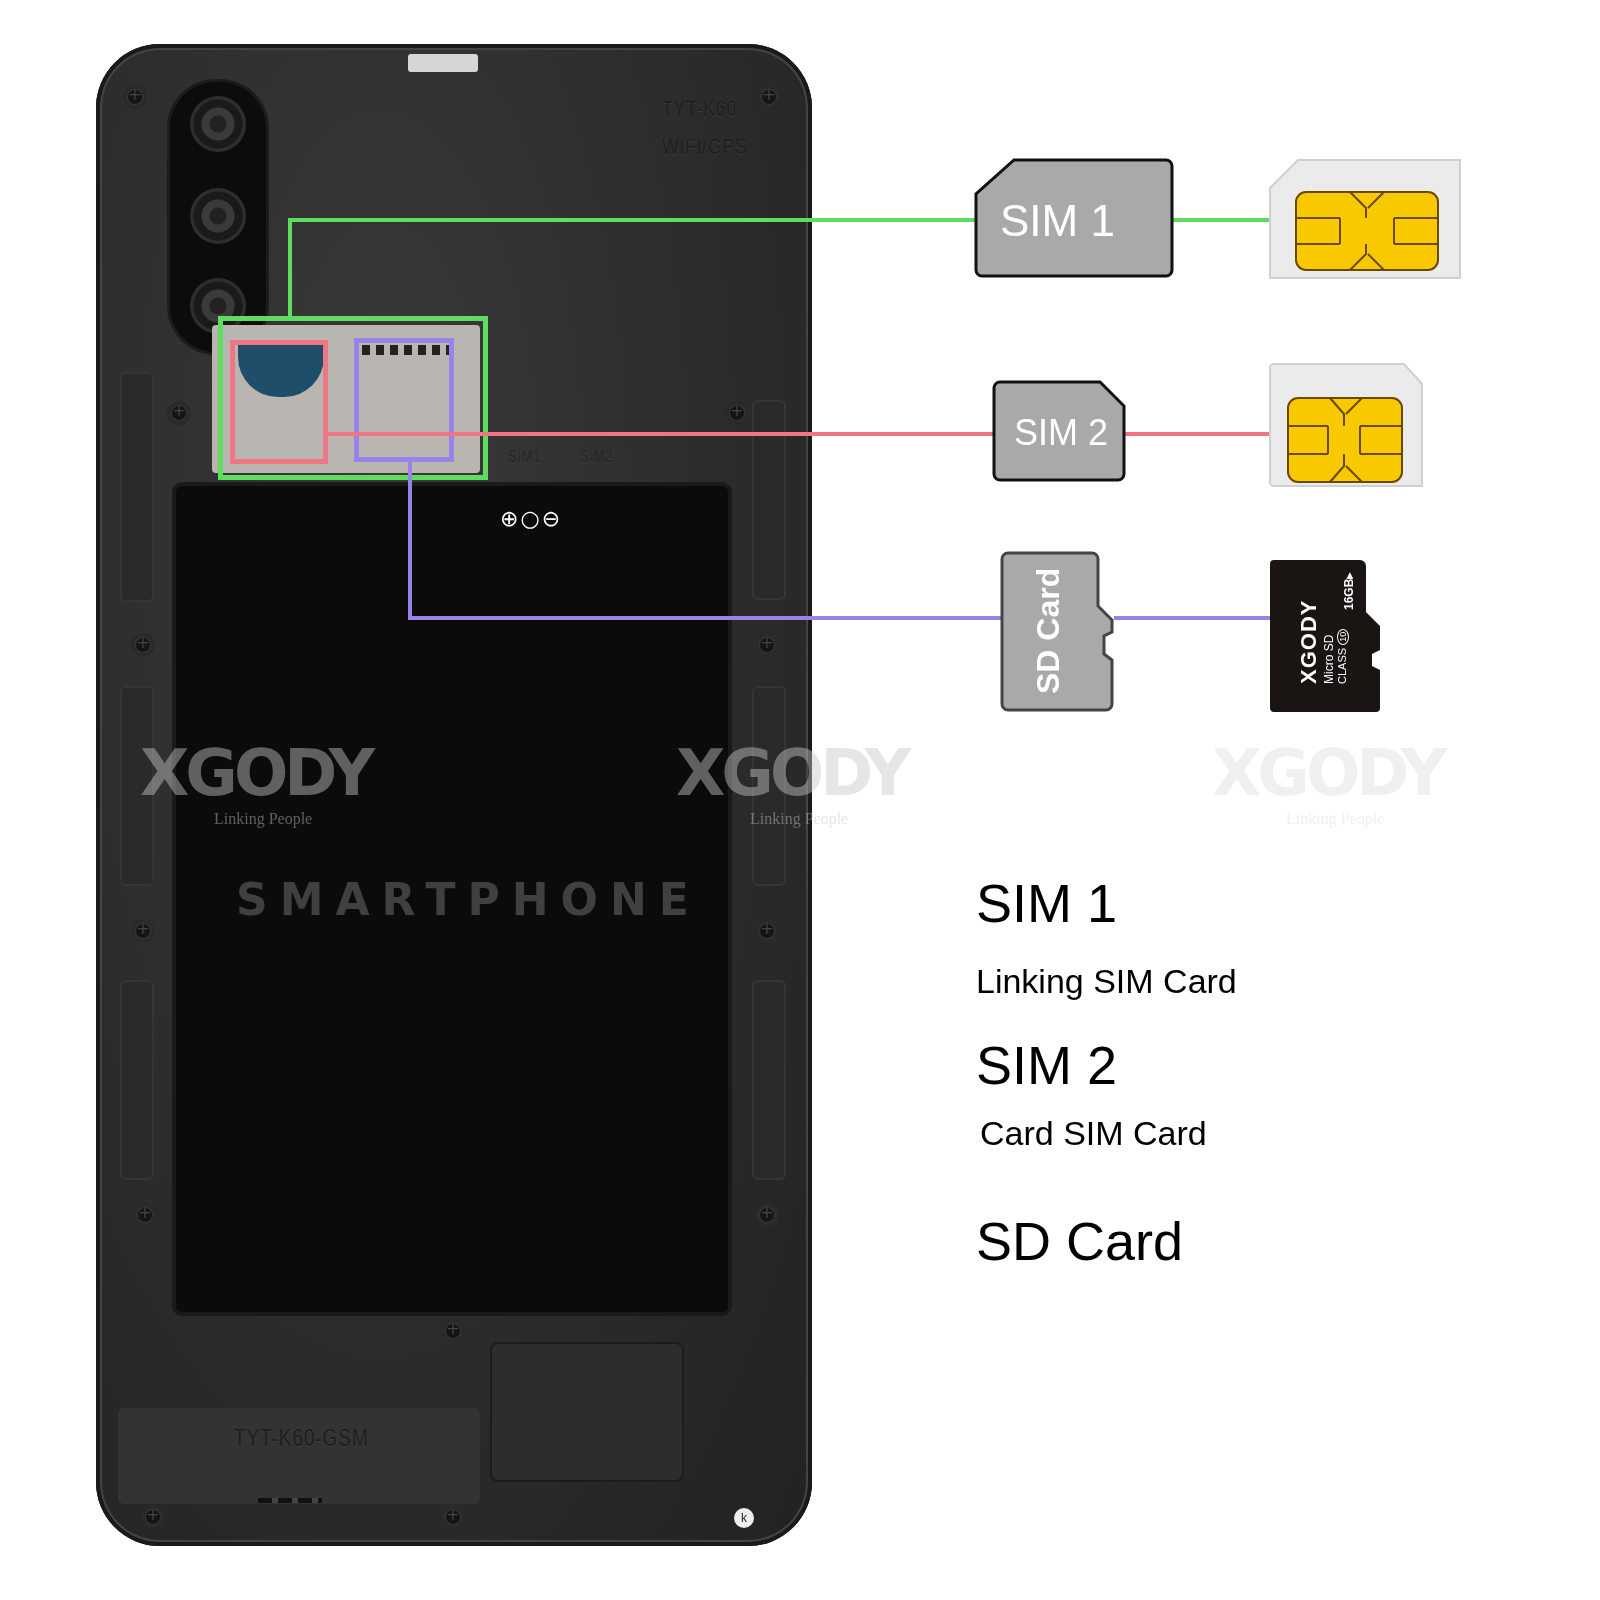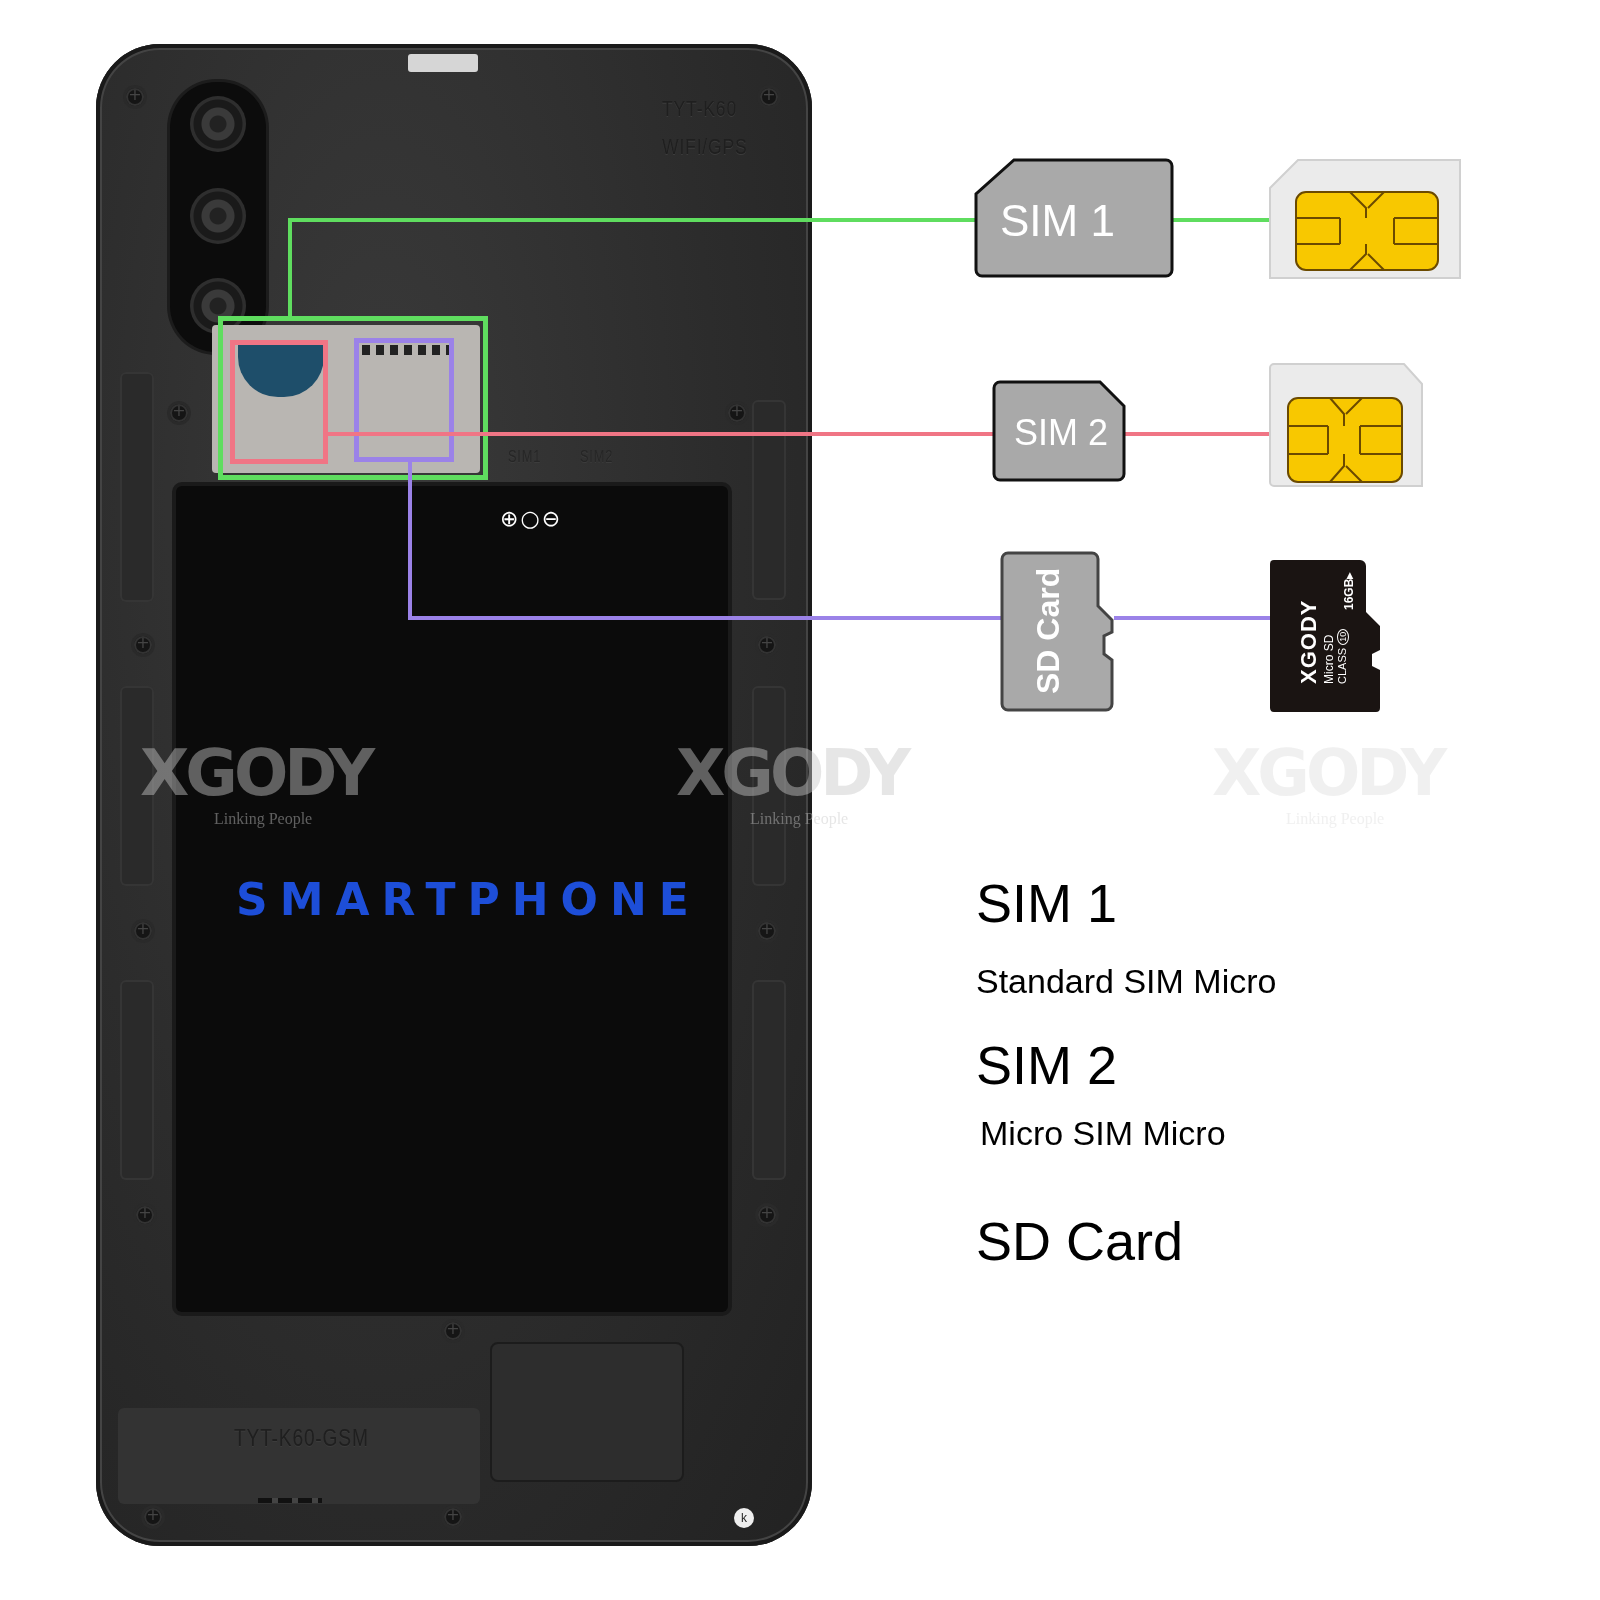--- a/index.html
+++ b/index.html
@@ -19,21 +19,21 @@
   .embossed { color: #1f1f1f; font-family: "Liberation Sans Narrow", "Liberation Sans", sans-serif; font-size: 22px; letter-spacing: 1px; transform: scaleX(0.8); transform-origin: left; text-shadow: 0 1px 0 #3c3c3c; }
 
   
   .tray { left: 212px; top: 325px; width: 268px; height: 148px; background: #b9b6b2; border-radius: 4px; }
   .tray-blue { left: 238px; top: 345px; width: 86px; height: 52px; background: #1e4e6a; border-radius: 0 0 40px 40px; }
   .tray-slots { left: 362px; top: 345px; width: 90px; height: 10px; background: repeating-linear-gradient(90deg, #222 0 8px, #b9b6b2 8px 14px); }
 
   
   .battery { left: 176px; top: 486px; width: 552px; height: 826px; background: #0b0b0b; border-radius: 6px; box-shadow: 0 0 0 4px #1a1a1a; }
   .polarity { left: 500px; top: 506px; color: #fff; font-size: 22px; letter-spacing: 2px; font-family: "DejaVu Sans", sans-serif; }
-  .smartphone-text { left: 236px; top: 874px; color: #1d4ed8; font-size: 44px; letter-spacing: 12px; font-weight: bold; font-family: "DejaVu Sans", sans-serif; }
+  .smartphone-text { left: 236px; top: 874px; color: #404040; font-size: 44px; letter-spacing: 12px; font-weight: bold; font-family: "DejaVu Sans", sans-serif; }
 
   
   .wm { font-family: "DejaVu Sans", sans-serif; font-weight: bold; font-size: 64px; letter-spacing: -4px; }
   .wm-sub { font-family: Liberation Serif, serif; font-size: 16px; }
 
   
   .frame { border: 5px solid; box-sizing: border-box; }
 
   
   .line { height: 4px; }
@@ -158,16 +158,16 @@
   <path d="M6 2 H92 a6 6 0 0 1 6 6 V54 L112 68 V92 L104 96 V108 L112 112 V150 a4 4 0 0 1 -4 4 H6 a4 4 0 0 1 -4 -4 V6 a4 4 0 0 1 4 -4 Z" fill="#1a1412"></path>
 </svg>
 <div class="abs" style="left:1296px;top:684px;transform:rotate(-90deg);transform-origin:left top;white-space:nowrap;color:#fff">
   <div style="font-size:22px;font-weight:bold;letter-spacing:1px">XGODY</div>
   <div style="font-size:12px">Micro SD</div>
   <div style="font-size:11px"><span>CLASS</span> <span style="border:1px solid #fff;border-radius:50%;padding:0 2px;font-size:9px">10</span></div>
 </div>
 <div class="abs" style="left:1342px;top:610px;transform:rotate(-90deg);transform-origin:left top;white-space:nowrap;color:#fff;font-size:12px;font-weight:bold">16GB▸</div>
 
 <div class="abs legend-title" style="left:976px;top:872px">SIM 1</div>
-<div class="abs legend-sub" style="left:976px;top:962px">Standard SIM Micro</div>
+<div class="abs legend-sub" style="left:976px;top:962px">Linking SIM Card</div>
 <div class="abs legend-title" style="left:976px;top:1034px">SIM 2</div>
-<div class="abs legend-sub" style="left:980px;top:1114px">Micro SIM Micro</div>
+<div class="abs legend-sub" style="left:980px;top:1114px">Card SIM Card</div>
 <div class="abs legend-title" style="left:976px;top:1210px">SD Card</div>
 
 </body></html>

